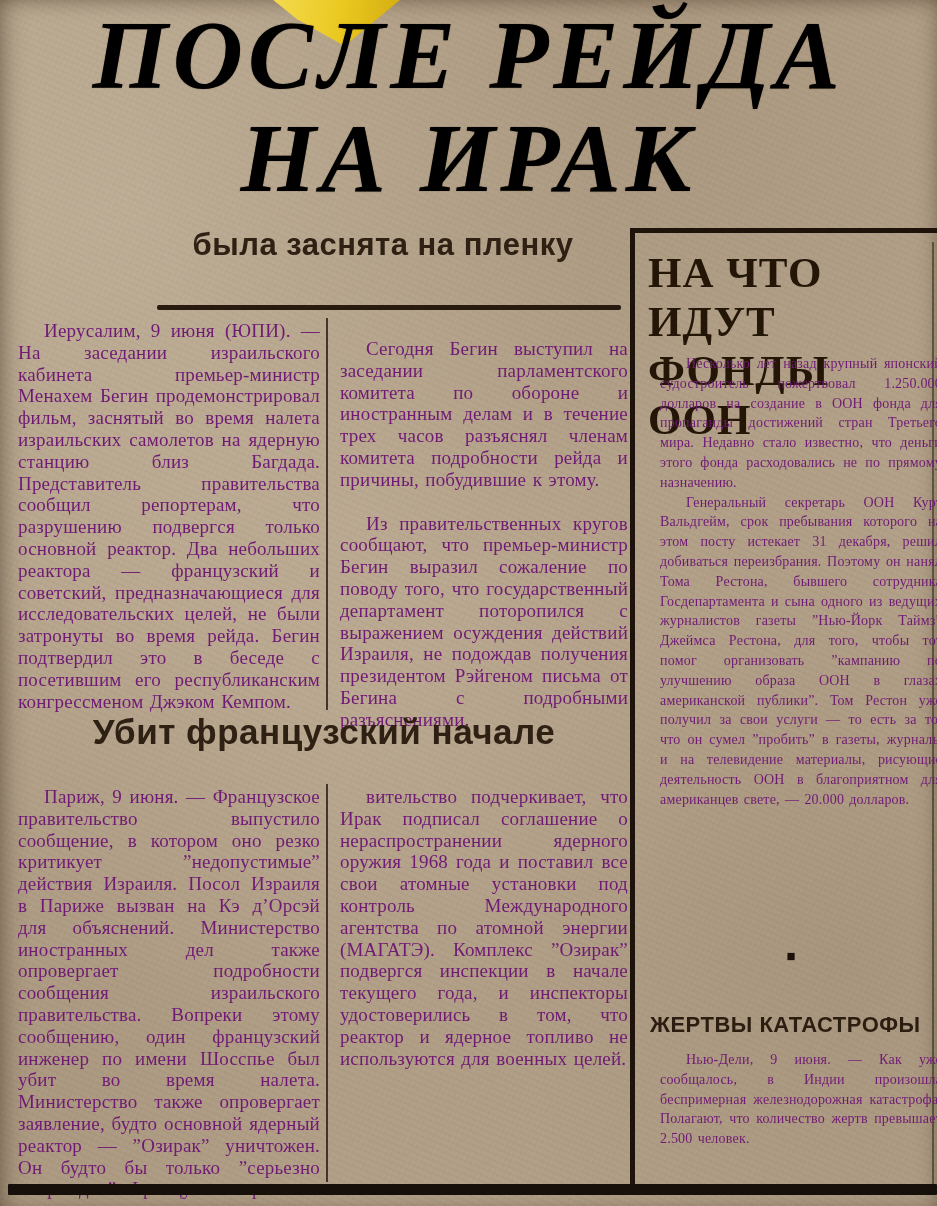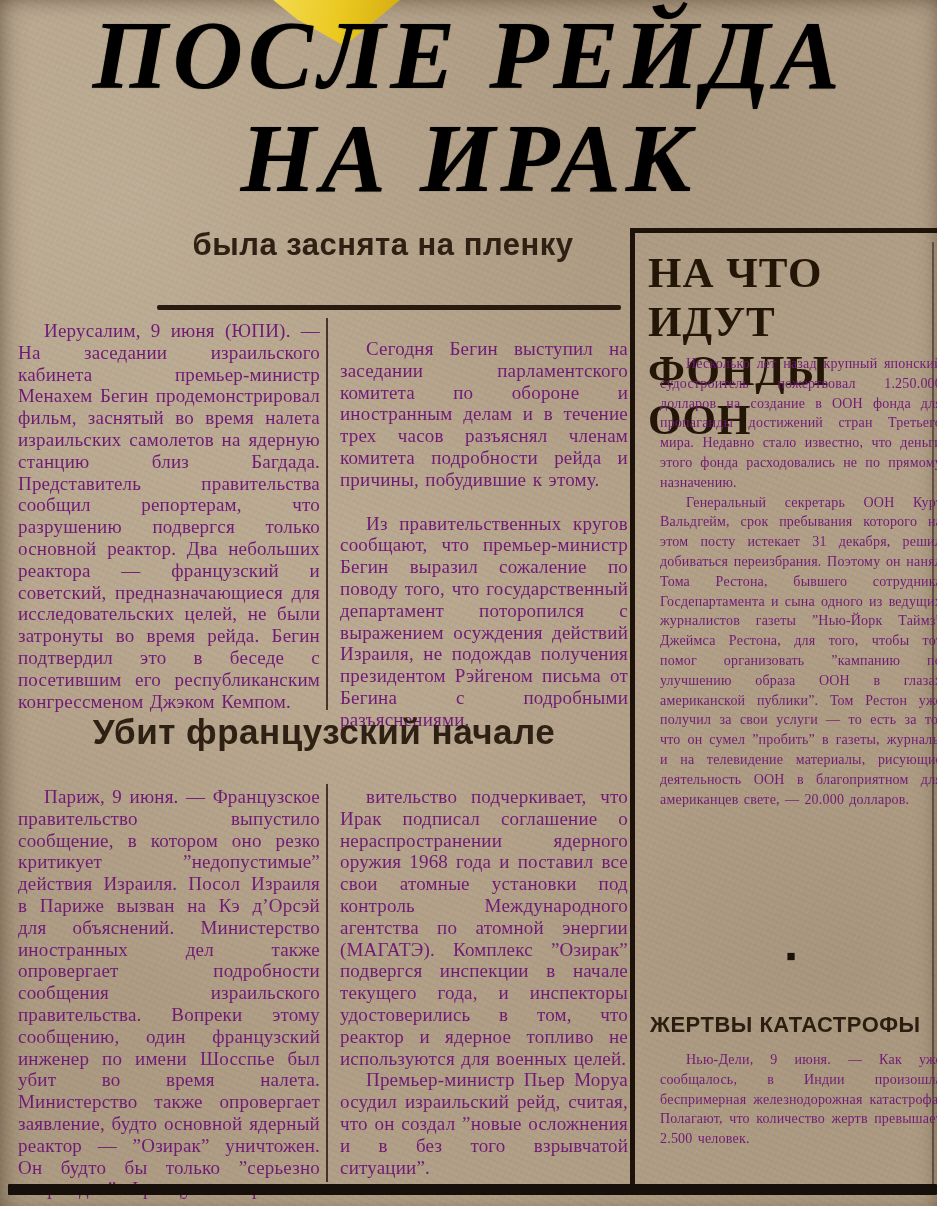--- a/index.html
+++ b/index.html
@@ -107,21 +107,20 @@
   <div class="abs col-rule seg2"></div>
 
   <div class="abs headline2">Убит французский начале</div>
 
   <div class="abs body-col lg a2c1">
     <p>Париж, 9 июня. — Французское правительство выпустило сообщение, в котором оно резко критикует ”недопустимые” действия Израиля. Посол Израиля в Париже вызван на Кэ д’Орсэй для объяснений. Министерство иностранных дел также опровергает подробности сообщения израильского правительства. Вопреки этому сообщению, один французский инженер по имени Шосспье был убит во время налета. Министерство также опровергает заявление, будто основной ядерный реактор — ”Озирак” уничтожен. Он будто бы только ”серьезно поврежден”. Французское пра-</p>
   </div>
 
   <div class="abs body-col lg a2c2">
     <p>вительство подчеркивает, что Ирак подписал соглашение о нераспространении ядерного оружия 1968 года и поставил все свои атомные установки под контроль Международного агентства по атомной энергии (МАГАТЭ). Комплекс ”Озирак” подвергся инспекции в начале текущего года, и инспекторы удостоверились в том, что реактор и ядерное топливо не используются для военных целей.</p>
-    <p>Премьер-министр Пьер Моруа осудил израильский рейд, считая, что он создал ”новые осложнения и в без того взрывчатой ситуации”.</p>
   </div>
 
   <div class="abs v-rule-main"></div>
   <div class="abs h-rule-right"></div>
   <div class="abs right-edge-rule"></div>
 
   <div class="abs right-headline">
     <div>НА ЧТО ИДУТ</div>
     <div>ФОНДЫ ООН</div>
   </div>

